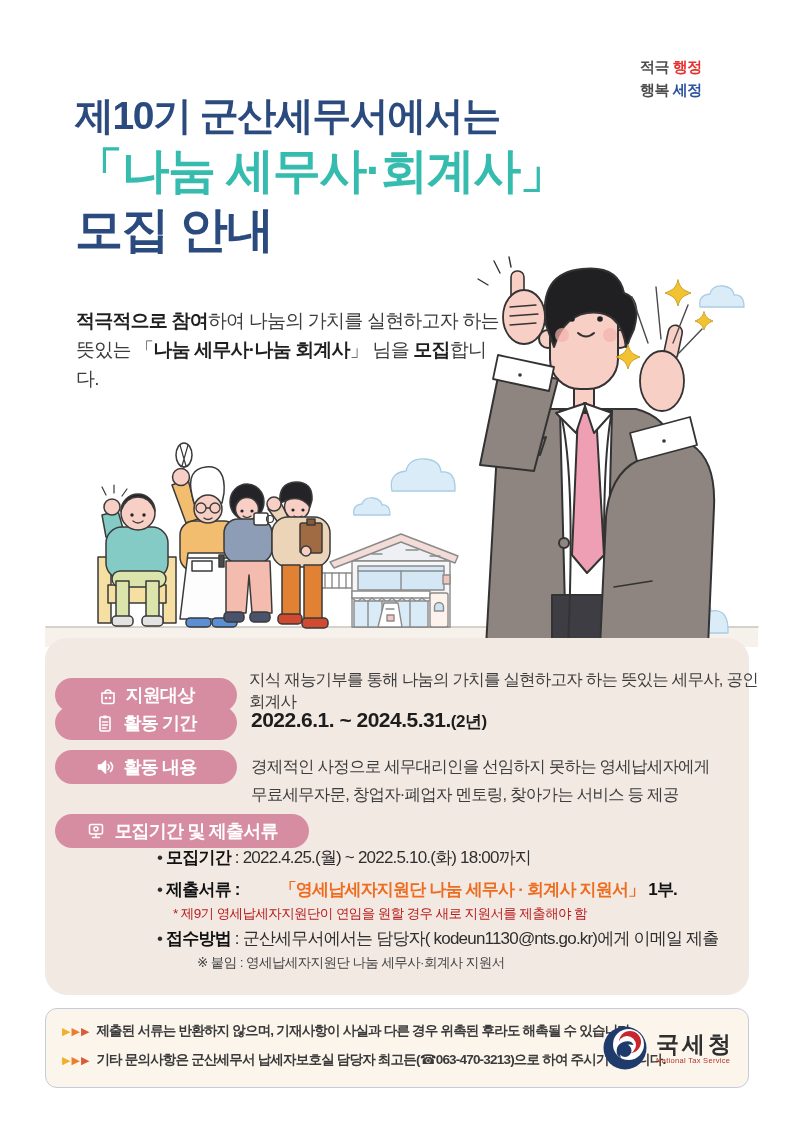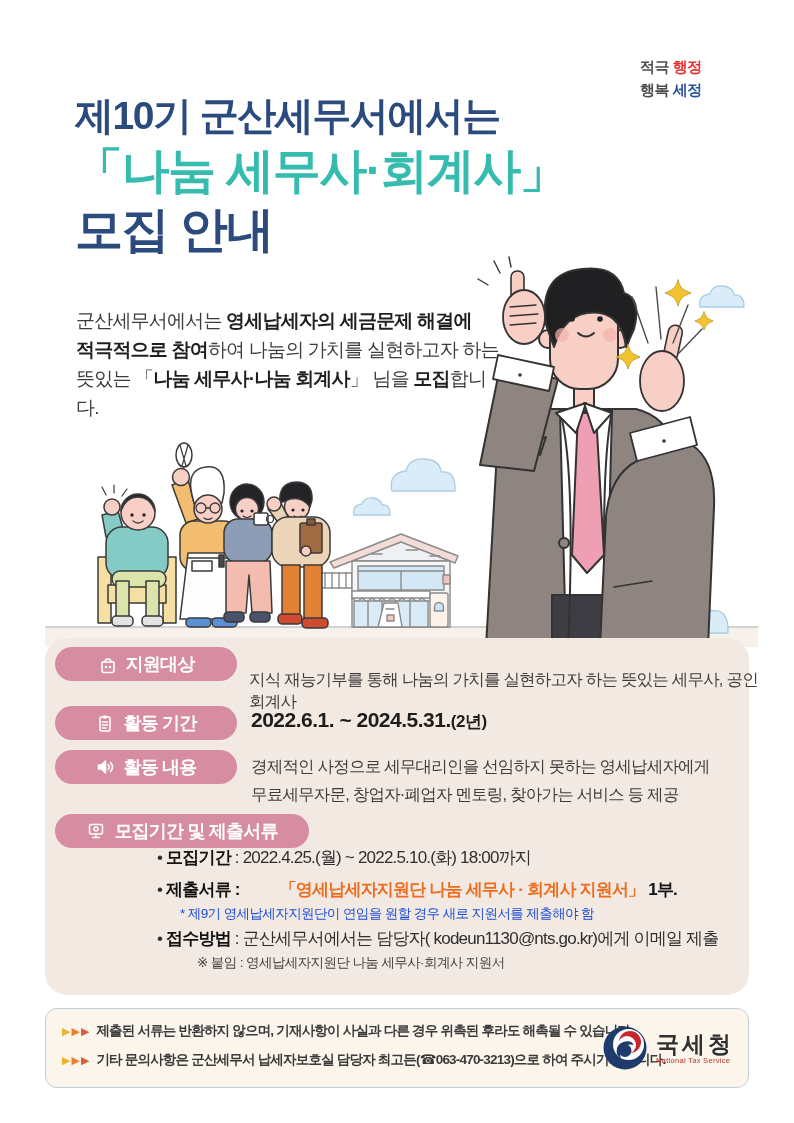--- a/index.html
+++ b/index.html
@@ -22,36 +22,36 @@
   .intro b{font-weight:800;color:#1f1f1f;}
 
   
   .illu{position:absolute;left:0;top:255px;}
 
   
   .info-box{position:absolute;left:45px;top:638px;width:704px;height:357px;background:#f2e9e3;border-radius:22px;}
   .pill{position:absolute;left:10px;height:34px;background:#d78da1;border-radius:17px;color:#fff;font-weight:bold;
         font-size:18px;display:flex;align-items:center;justify-content:center;gap:8px;letter-spacing:-0.8px;}
   .pill svg{display:block;}
-  .pill1{top:9px;width:182px;}
+  .pill1{top:40px;width:182px;}
   .pill2{top:68px;width:182px;}
   .pill3{top:112px;width:182px;}
   .pill4{top:176px;width:254px;}
   .rtext{position:absolute;color:#3d3d3d;letter-spacing:-0.8px;}
   .text1{top:31px;left:204px;width:520px;font-size:16.5px;}
   .text2{top:70px;left:206px;font-size:21px;font-weight:800;color:#1d1d1d;letter-spacing:-0.5px;}
   .text2 .suffix{font-size:17px;font-weight:800;}
   .text3{top:114px;left:206px;font-size:16.5px;line-height:28px;}
 
   .bullet-line{position:absolute;left:112px;font-size:17px;color:#2e2e2e;letter-spacing:-0.8px;}
   .bullet-line .blabel{font-weight:800;color:#111;}
   .bullet-line .orange{color:#ee6c1e;font-weight:800;margin-left:36px;}
   .bl1{top:208px;}
   .bl2{top:240px;}
-  .note{position:absolute;left:128px;top:267px;font-size:13.5px;color:#1d4ed8;letter-spacing:-0.6px;margin-left:7px;}
+  .note{position:absolute;left:128px;top:267px;font-size:13.5px;color:#b91c1c;letter-spacing:-0.6px;}
   .bl3{top:289px;}
   .attach{position:absolute;left:152px;top:316px;font-size:13.5px;color:#444;letter-spacing:-0.6px;}
 
   
   .footer-box{position:absolute;left:45px;top:1008px;width:704px;height:80px;background:#fbf5ec;
               border:1.5px solid #c5ccdb;border-radius:12px;box-sizing:border-box;}
   .fline{position:absolute;left:16px;display:flex;align-items:center;gap:7px;}
   .fl1{top:13px;} .fl2{top:42px;}
   .arrows{display:flex;gap:1px;font-size:11px;line-height:1;}
   .arrows .a1{color:#f0b02c}.arrows .a2{color:#ee7d2a}.arrows .a3{color:#d95b38}
@@ -70,21 +70,20 @@
     <div><span>행복</span> <span class="blue">세정</span></div>
   </div>
 
   <div class="title">
     <div class="t1">제10기 군산세무서에서는</div>
     <div class="t2">「나눔 세무사·회계사」</div>
     <div class="t3">모집 안내</div>
   </div>
 
   <div class="intro">
-    <div><span>군산세무서에서는 </span><b>영세납세자의 세금문제 해결에</b></div>
     <div><b>적극적으로 참여</b><span>하여 나눔의 가치를 실현하고자 하는</span></div>
     <div><span>뜻있는 「</span><b>나눔 세무사·나눔 회계사</b><span>」 님을 </span><b>모집</b><span>합니다.</span></div>
   </div>
 
   <svg class="illu" width="794" height="392" viewBox="0 0 794 392">
     <g stroke-linejoin="round" stroke-linecap="round">
 
       <rect x="45" y="372" width="713" height="20" fill="#f7f1ec" stroke="none"></rect>
       <line x1="46" y1="372" x2="758" y2="372" stroke="#c9c4bf" stroke-width="1.5"></line>
 

